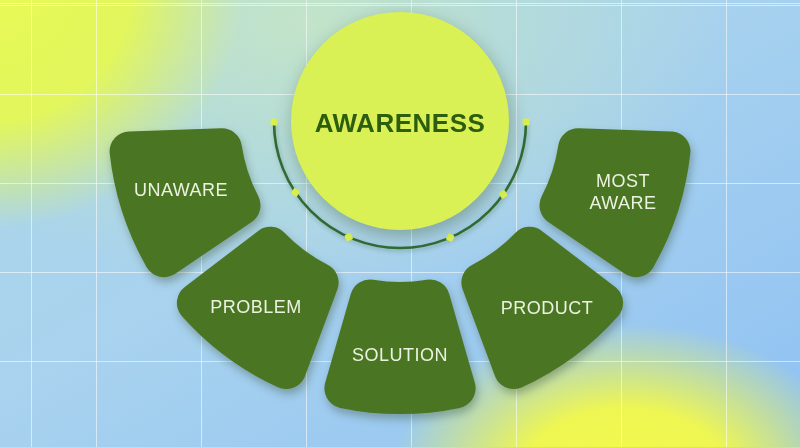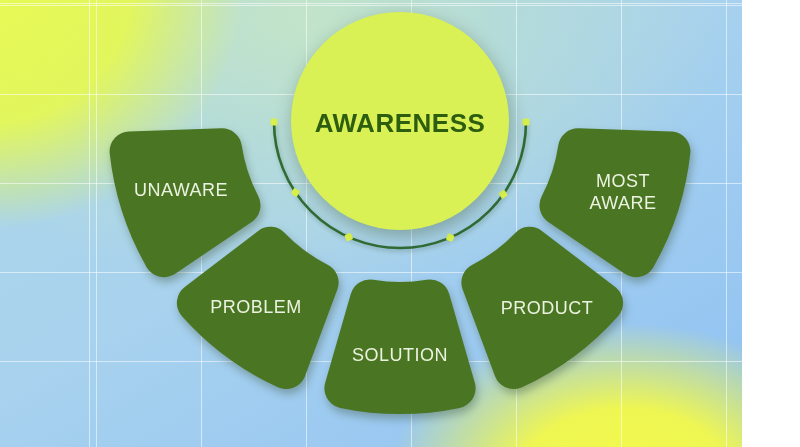--- a/index.html
+++ b/index.html
@@ -1,18 +1,18 @@
 <!DOCTYPE html>
 <html><head>
 <meta charset="utf-8">
 <style>
   html,body{margin:0;padding:0;}
   body{font-family:"Liberation Sans","DejaVu Sans",sans-serif;}
   .stage{
-    position:relative;width:742px;height:447px;overflow:hidden;
+    position:relative;width:800px;height:447px;overflow:hidden;
     background:
       radial-gradient(ellipse 235px 155px at 625px 478px, #f3fa4b 0%, #eef653 45%, rgba(238,246,83,0) 100%),
       radial-gradient(ellipse 350px 330px at -15px -15px, #e7fa54 0%, #e2f65d 42%, rgba(226,246,93,0) 74%),
       radial-gradient(ellipse 430px 270px at 300px 20px, rgba(196,229,199,0.95) 0%, rgba(186,223,207,0.55) 55%, rgba(186,223,212,0) 100%),
       linear-gradient(150deg, #aed8e6 0%, #a8d2ee 45%, #8fc1f3 100%);
   }
   .grid-overlay{
     position:absolute;inset:0;pointer-events:none;
     background-image:
       repeating-linear-gradient(90deg, rgba(255,255,255,0.55) 0 1.4px, transparent 1.4px 105px),

